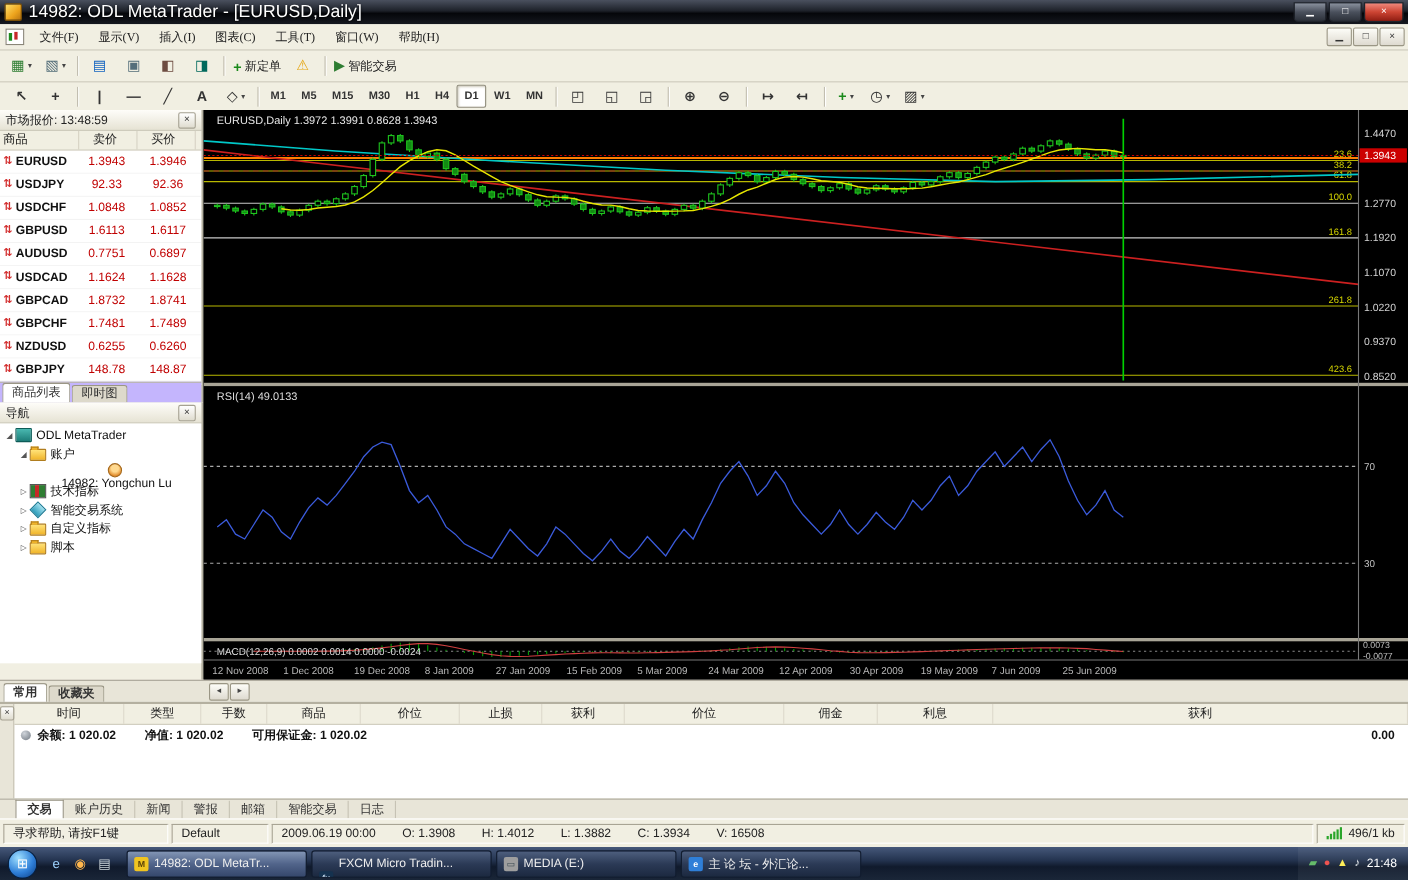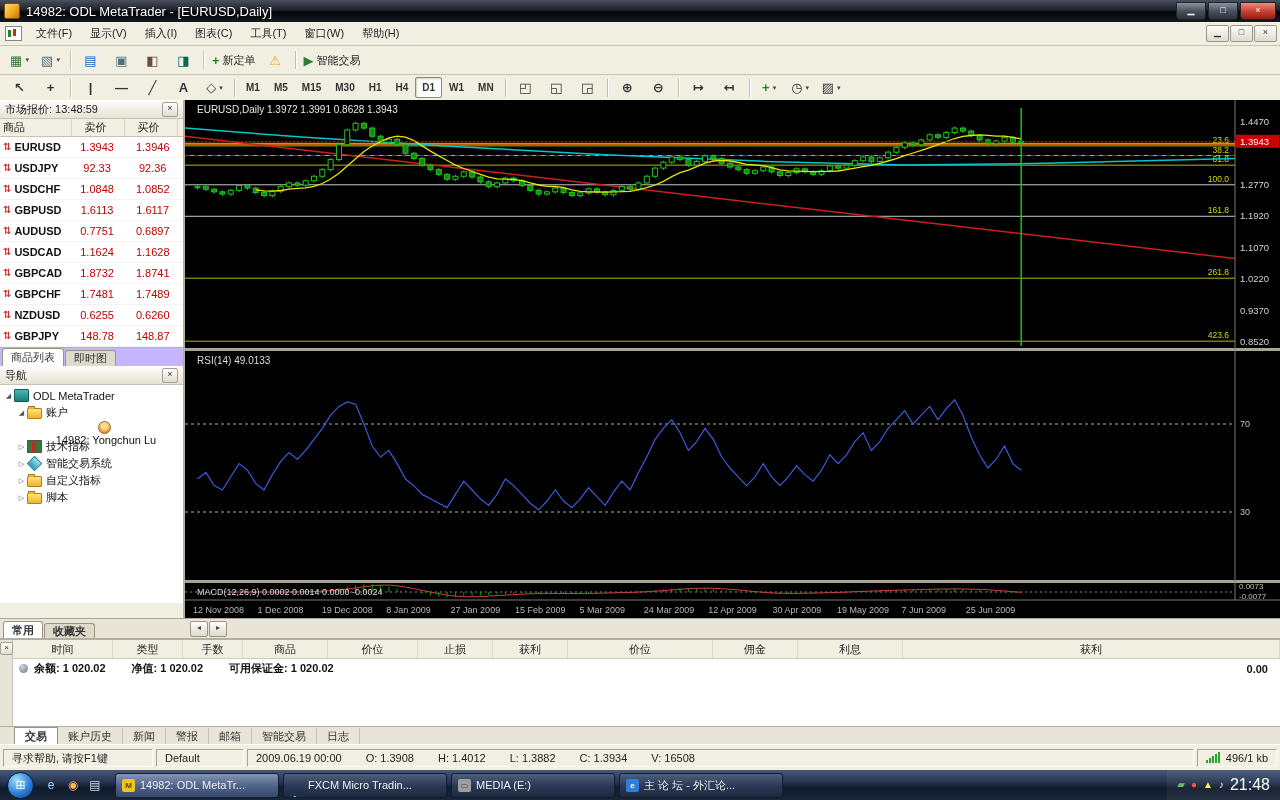--- a/index.html
+++ b/index.html
@@ -3,30 +3,30 @@
 <meta charset="utf-8">
 <style>
   html,body{margin:0;padding:0;background:#000;}
   .screen{position:relative;width:1280px;height:800px;overflow:hidden;background:#d4d0c8;
     font-family:"Liberation Sans","DejaVu Sans",sans-serif;font-size:11px;color:#111;}
   
   .titlebar{position:absolute;left:0;top:0;right:0;height:22px;display:flex;align-items:center;
     background:linear-gradient(#4a505e,#1d2129 45%,#05060a 55%,#15181f);color:#fff;padding:0 4px;}
   .app-icon{width:14px;height:14px;border-radius:2px;margin-right:6px;
     background:linear-gradient(135deg,#ffe06a,#eda31c 60%,#b97410);border:1px solid #7a5008;}
-  .titlebar .title{flex:1;font-size:13px;text-shadow:0 1px 2px #000;white-space:nowrap;overflow:hidden;}
+  .titlebar .title{flex:1;font-size:16px;text-shadow:0 1px 2px #000;white-space:nowrap;overflow:hidden;}
   .win-btn{width:28px;height:16px;margin-left:2px;border-radius:0 0 4px 4px;border:1px solid #20242c;
     background:linear-gradient(#8a919e,#4a505c 50%,#2c313a);color:#fff;font-size:9px;line-height:15px;text-align:center;}
   .win-btn.close{background:linear-gradient(#f0897d,#cc4433 50%,#8f1d12);width:34px;}
   
   .menubar{position:absolute;left:0;top:22px;right:0;height:23px;background:#f1efe2;border-bottom:1px solid #c6c2b4;
     display:flex;align-items:center;padding:0 3px;}
   .child-icon{width:15px;height:13px;background:#fff;border:1px solid #8a8678;margin:0 5px 0 2px;position:relative;}
   .child-icon::after{content:"";position:absolute;left:2px;top:3px;width:3px;height:7px;background:#1c8a1c;box-shadow:5px -1px 0 #c62828;}
-  .menu-item{padding:2px 9px;color:#222;}
+  .menu-item{padding:2px 9px;color:#222;font-family:Liberation Serif, serif;}
   .mdi-btns{margin-left:auto;display:flex;}
   .mdi-btn{width:21px;height:15px;margin-left:1px;border:1px solid #9a9685;background:linear-gradient(#fdfdf8,#dedad0);
     font-size:9px;line-height:13px;text-align:center;color:#333;border-radius:2px;}
   
   .toolbar{position:absolute;left:0;right:0;background:#f1efe2;border-bottom:1px solid #c6c2b4;display:flex;align-items:center;padding:0 4px;}
   #toolbar1{top:46px;height:28px;}
   #toolbar2{top:75px;height:25px;}
   .tbtn{min-width:23px;height:21px;display:flex;align-items:center;justify-content:center;gap:3px;
     border:1px solid transparent;border-radius:2px;padding:0 3px;color:#444;font-size:13px;}
   .tbtn .lbl{font-size:11px;color:#222;}
@@ -107,21 +107,21 @@
   .start-orb{width:25px;height:25px;border-radius:50%;margin:0 7px;flex:none;display:flex;align-items:center;justify-content:center;
     background:radial-gradient(circle at 35% 28%,#9fe0ff,#2f7fd8 55%,#0a3a80);border:1px solid #071f3f;font-size:12px;color:#fff;}
   .ql{display:flex;align-items:center;gap:2px;margin-right:8px;}
   .ql-icon{width:20px;height:20px;display:flex;align-items:center;justify-content:center;font-size:12px;border-radius:3px;}
   .task{width:150px;height:23px;margin:0 2px;border:1px solid #121d30;border-radius:3px;display:flex;align-items:center;gap:5px;
     padding:0 6px;background:linear-gradient(#4e5f7e,#2b3a56 50%,#1c2940);font-size:11px;color:#eee;overflow:hidden;white-space:nowrap;flex:none;}
   .task.active{background:linear-gradient(#8396b5,#51648a 50%,#35476b);}
   .task-icon{width:13px;height:13px;flex:none;border-radius:2px;font-size:8px;line-height:13px;text-align:center;font-weight:bold;}
   .tray{margin-left:auto;height:100%;display:flex;align-items:center;gap:6px;padding:0 10px;background:rgba(255,255,255,0.05);}
   .tray-ico{font-size:10px;line-height:10px;}
-  .clock{font-size:16px;color:#fff;}
+  .clock{font-size:11px;color:#fff;}
 </style>
 </head>
 <body>
 
 <div class="screen">
 
   <div class="titlebar">
     <span class="app-icon"></span>
     <span class="title">14982: ODL MetaTrader - [EURUSD,Daily]</span>
     <span class="win-btn">▁</span>

